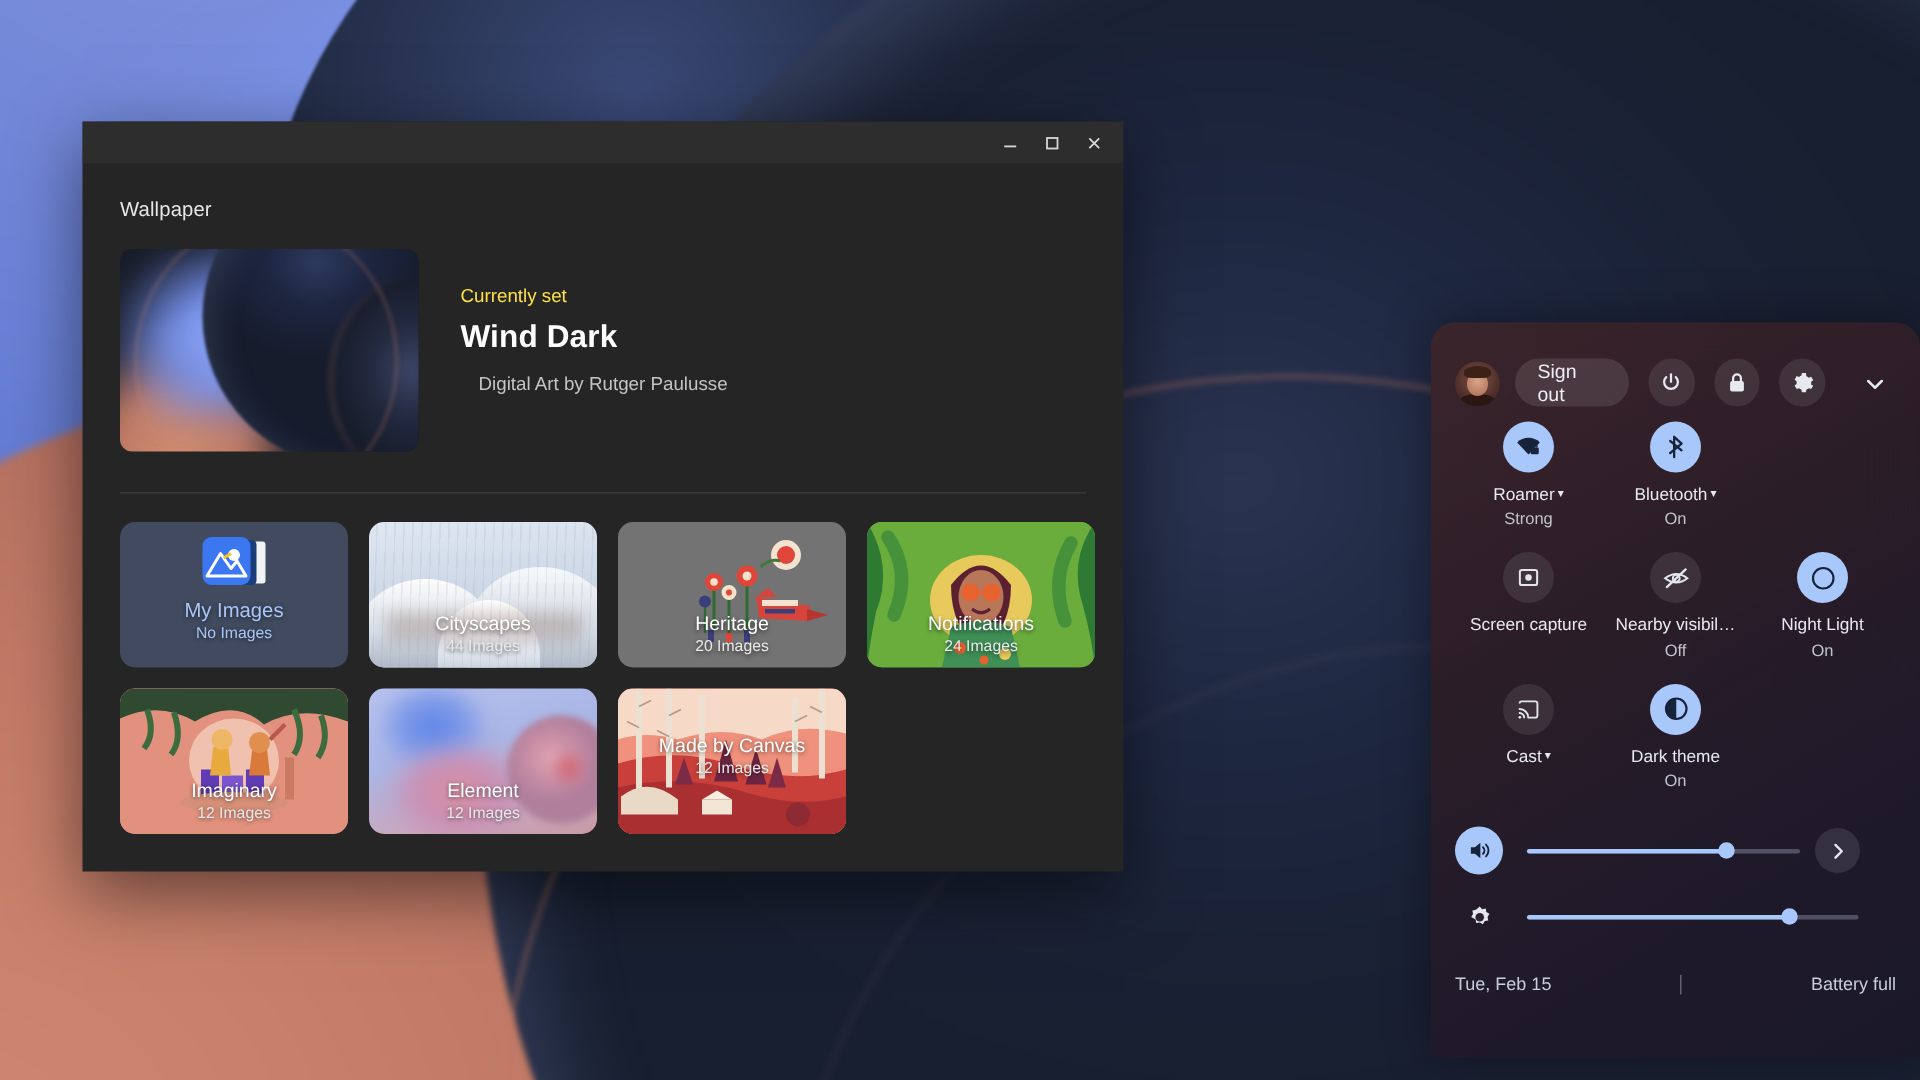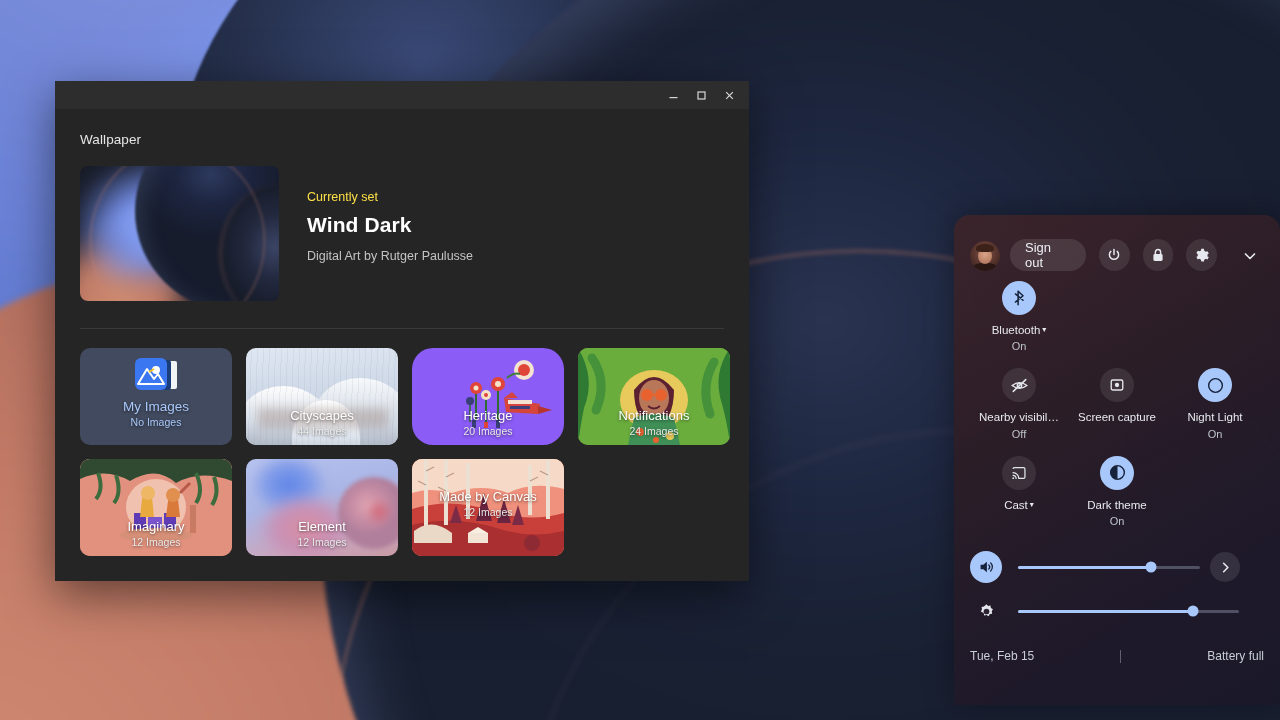--- a/index.html
+++ b/index.html
@@ -136,21 +136,21 @@
     border:1px solid rgba(210,135,110,0.55); filter:blur(1.5px);
   }
   .ct-streak {
     left:0; top:30px; width:170px; height:60px; transform:rotate(-22deg);
     background:linear-gradient(90deg, rgba(120,150,245,0) 0%, rgba(140,165,250,0.75) 50%, rgba(120,150,245,0) 100%);
     filter:blur(9px);
   }
   .current-meta { padding-top:24px; }
   .cm-label { color:#fde047; font-size:12.5px; }
   .cm-name { color:#fff; font-size:21px; font-weight:700; margin-top:9px; letter-spacing:.1px; }
-  .cm-by { color:#c4c4c4; font-size:12.5px; margin-top:12px; }
+  .cm-by { color:#c4c4c4; font-size:12.5px; margin-top:12px;margin-left:12px; }
 
   .divider { height:1px; background:#3a3a3a; margin:27px 4px 0 4px; }
 
   .grid { display:grid; grid-template-columns:repeat(4,152px); gap:14px; padding:19px 0 0 4px; }
   .tile {
     width:152px; height:97px; border-radius:10px; position:relative;
     overflow:hidden; display:flex; flex-direction:column;
     align-items:center; justify-content:flex-end; padding-bottom:8px;
   }
   .tile-title { position:relative; color:#fff; font-size:13px; z-index:4; text-shadow:0 1px 3px rgba(0,0,0,.55); }
@@ -192,21 +192,21 @@
   .land-mtn2 { position:absolute; left:64px; top:20px; width:0; height:0;
     border-left:40px solid transparent; border-right:40px solid transparent; border-bottom:34px solid #38464f; }
   .land-water { position:absolute; left:0; right:0; top:54px; bottom:0;
     background:linear-gradient(180deg,#7f8b99 0%,#5d6b7a 40%,#3f4c58 100%); }
   .land-refl { position:absolute; left:22px; top:54px; width:0; height:0;
     border-left:34px solid transparent; border-right:34px solid transparent; border-top:22px solid rgba(45,58,69,0.65); }
   .land-green { position:absolute; right:0; top:40px; width:44px; height:58px;
     background:linear-gradient(200deg,#4d5e4a 0%,#33423a 70%,#28332e 100%); border-radius:30% 0 0 0; }
 
   
-  .tile-her { background:#8b5cf6;border-radius:21px; }
+  .tile-her { background:#737373; }
   .her-art { position:absolute; inset:0; }
 
   
   .tile-tog { background:linear-gradient(160deg,#7cb342 0%,#66a33a 45%,#4e8c33 100%); }
 
   
   .tile-img { background:linear-gradient(170deg,#e7a08f 0%,#dd8f7e 45%,#c97b6c 100%); }
 
   
   .tile-elem { background:linear-gradient(165deg,#b7c2ee 0%,#aab6e6 40%,#c9a8c0 75%, #c89aa4 100%); }
@@ -518,55 +518,66 @@
         </svg>
     </div>
     <div class="qs-chevron">
       <svg width="16" height="16" viewBox="0 0 16 16">
           <path d="M3.5 6 L8 10.5 L12.5 6" stroke="currentColor" stroke-width="1.7" fill="none" stroke-linecap="round" stroke-linejoin="round"></path>
         </svg>
     </div>
   </div>
 
   <div class="qs-grid">
+    <div class="qs-tile">
+      <div class="qs-circle active">
+        <svg width="18" height="18" viewBox="0 0 20 20">
+            <path d="M10 15.5 L1.6 6.6 A12 12 0 0 1 18.4 6.6 Z" fill="currentColor"></path>
+            <rect x="11.6" y="10.4" width="6" height="5" rx="1" fill="currentColor"></rect>
+            <path d="M13 10.4 V9.2 A1.6 1.6 0 0 1 16.2 9.2 V10.4" stroke="#16233b" stroke-width="1.1" fill="none"></path>
+          </svg>
+      </div>
+      <div class="qs-label"><span>Roamer</span><span class="caret">▾</span></div>
+      <div class="qs-sub">Strong</div>
+    </div>
 
     <div class="qs-tile">
       <div class="qs-circle active">
         <svg width="18" height="18" viewBox="0 0 20 20">
             <path d="M9 2.5 L14.5 7.5 L6 14.5 M9 17.5 L9 2.5 M14.5 12.5 L6 5.5" stroke="currentColor" stroke-width="1.7" fill="none" stroke-linejoin="round" stroke-linecap="round"></path>
           </svg>
       </div>
       <div class="qs-label"><span>Bluetooth</span><span class="caret">▾</span></div>
       <div class="qs-sub">On</div>
     </div>
 
   </div>
 
   <div class="qs-grid qs-row2">
+    <div class="qs-tile">
+      <div class="qs-circle">
+        <svg width="18" height="18" viewBox="0 0 20 20">
+            <rect x="3.6" y="4.4" width="12.8" height="11.2" rx="1.6" stroke="currentColor" stroke-width="1.5" fill="none"></rect>
+            <circle cx="10" cy="10" r="2.4" fill="currentColor"></circle>
+          </svg>
+      </div>
+      <div class="qs-label">Screen capture</div>
+      <div class="qs-sub"></div>
+    </div>
+
     <div class="qs-tile">
       <div class="qs-circle">
         <svg width="19" height="19" viewBox="0 0 20 20">
             <path d="M2.2 10 Q10 4 17.8 10 Q10 16 2.2 10 Z" stroke="currentColor" stroke-width="1.4" fill="none"></path>
             <circle cx="10" cy="10" r="2.4" stroke="currentColor" stroke-width="1.4" fill="none"></circle>
             <line x1="3.4" y1="16.2" x2="16.6" y2="3.8" stroke="currentColor" stroke-width="1.6" stroke-linecap="round"></line>
           </svg>
       </div>
       <div class="qs-label">Nearby visibil…</div>
       <div class="qs-sub">Off</div>
-    </div>
-
-    <div class="qs-tile">
-      <div class="qs-circle">
-        <svg width="18" height="18" viewBox="0 0 20 20">
-            <rect x="3.6" y="4.4" width="12.8" height="11.2" rx="1.6" stroke="currentColor" stroke-width="1.5" fill="none"></rect>
-            <circle cx="10" cy="10" r="2.4" fill="currentColor"></circle>
-          </svg>
-      </div>
-      <div class="qs-label">Screen capture</div>
-      <div class="qs-sub"></div>
     </div>
 
     <div class="qs-tile">
       <div class="qs-circle active">
         <svg width="19" height="19" viewBox="0 0 20 20">
             <circle cx="10" cy="10" r="7.2" stroke="currentColor" stroke-width="1.5" fill="none"></circle>
             <path d="M10 2.8 A7.2 7.2 0 0 1 10 17.2 A5.4 5.4 0 0 0 10 2.8 Z" fill="currentColor"></path>
           </svg>
       </div>
       <div class="qs-label">Night Light</div>

